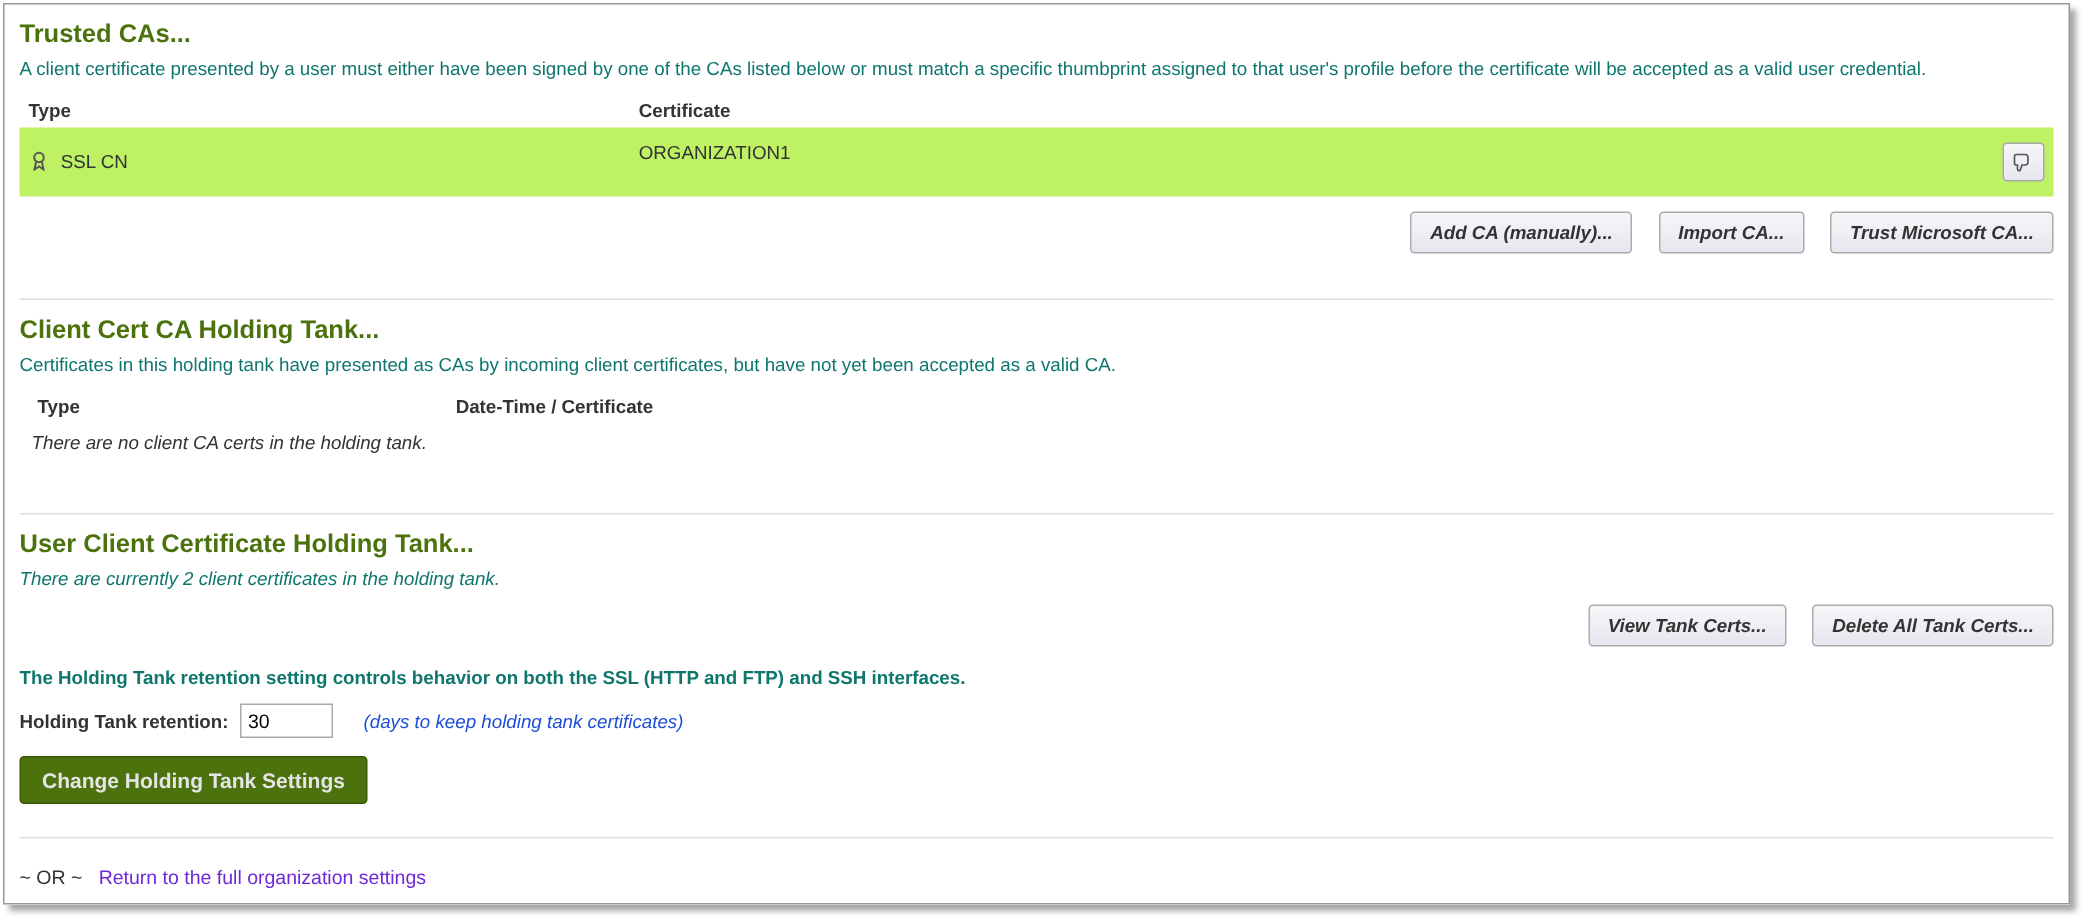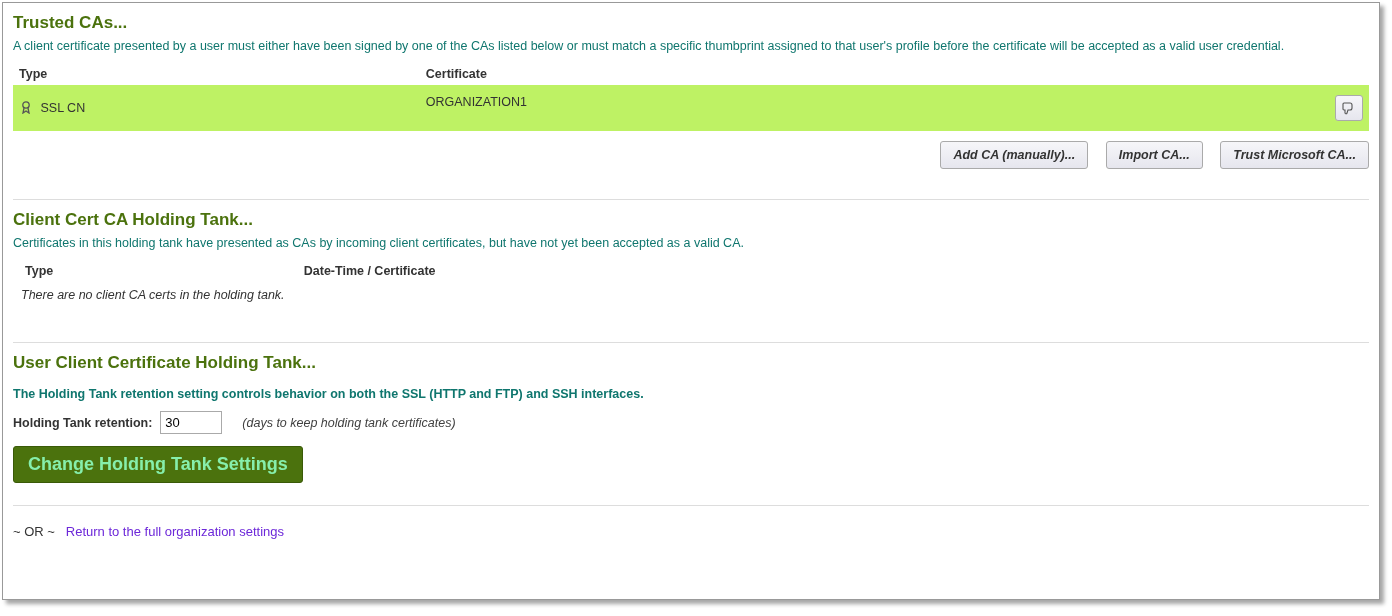--- a/index.html
+++ b/index.html
@@ -90,29 +90,29 @@
     gap: 8px;
     margin: 6px 0 12px 0;
   }
   .retention-row label { font-weight: bold; font-size: 12.5px; }
   .retention-row input[type=text] {
     width: 52px;
     border: 1px solid #aaa;
     padding: 3px 4px;
     font-size: 13px;
   }
-  .hint { font-style: italic; color: #404040; font-size: 12.5px; margin-left: 12px;}
+  .hint { font-style: italic; color: #1d4ed8; font-size: 12.5px; margin-left: 12px;}
   .primary-btn {
     background: #4b720d;
-    color: #86efac;
+    color: #e5e5e5;
     border: 1px solid #3a5a08;
     border-radius: 3px;
     padding: 7px 14px;
     font-weight: bold;
-    font-size: 18px;
+    font-size: 14px;
     cursor: pointer;
   }
   .or-row { margin-top: 18px; font-size: 13px; }
   .or-row a { color: #6d28d9; text-decoration: none; }
   .empty-msg { font-style: italic; padding: 6px 8px; font-size: 12.5px;}
   .holding-section { margin-bottom: 6px;}
   .col-type { width: 30%; }
 </style>
 </head>
 <body>
@@ -174,21 +174,26 @@
       </thead>
     </table>
     <div class="empty-msg">There are no client CA certs in the holding tank.</div>
   </div>
 
   <div style="height:28px;"></div>
   <hr class="sep">
 
   
   <h2 class="section-title">User Client Certificate Holding Tank...</h2>
-
+  <div class="desc italic">There are currently 2 client certificates in the holding tank.</div>
+
+  <div class="btn-row-tight">
+    <button class="btn">View Tank Certs...</button>
+    <button class="btn">Delete All Tank Certs...</button>
+  </div>
 
   <div class="desc" style="margin-top:14px;font-weight:bold;">The Holding Tank retention setting controls behavior on both the SSL (HTTP and FTP) and SSH interfaces.</div>
 
   <div class="retention-row">
     <label>Holding Tank retention:</label>
     <input type="text" value="30" style="">
     <span class="hint">(days to keep holding tank certificates)</span>
   </div>
 
   <button class="primary-btn">Change Holding Tank Settings</button>

